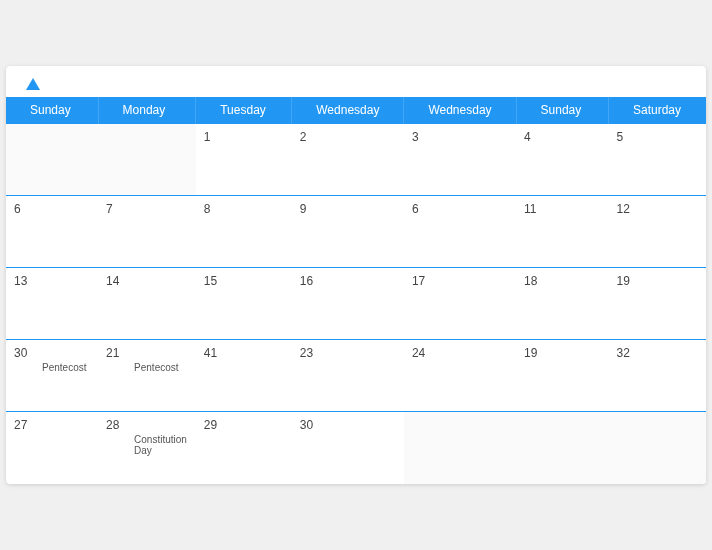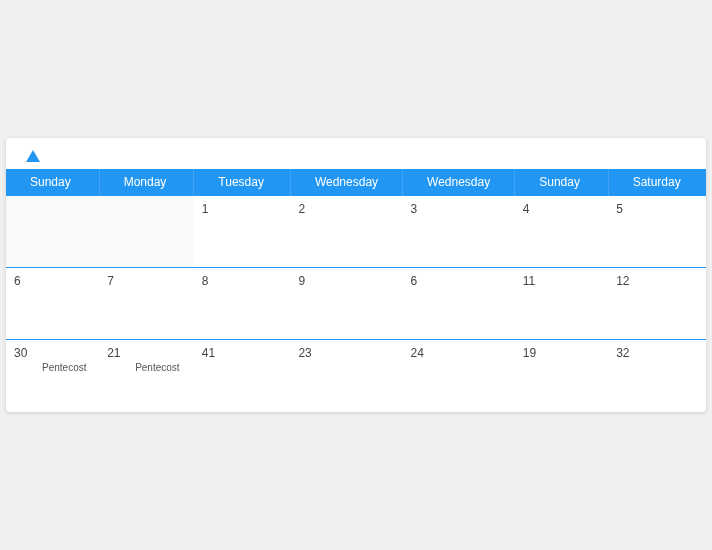--- a/index.html
+++ b/index.html
@@ -182,20 +182,43 @@
           </td>
           <td>
             <span class="day-number">11</span>
           </td>
           <td>
             <span class="day-number">12</span>
           </td>
         </tr>
         <tr>
           <td>
+            <span class="day-number">13</span>
+          </td>
+          <td>
+            <span class="day-number">14</span>
+          </td>
+          <td>
+            <span class="day-number">15</span>
+          </td>
+          <td>
+            <span class="day-number">16</span>
+          </td>
+          <td>
+            <span class="day-number">17</span>
+          </td>
+          <td>
+            <span class="day-number">18</span>
+          </td>
+          <td>
+            <span class="day-number">19</span>
+          </td>
+        </tr>
+        <tr>
+          <td>
             <span class="day-number">30</span>
             <span class="holiday-label">Pentecost</span>
           </td>
           <td>
             <span class="day-number">21</span>
             <span class="holiday-label">Pentecost</span>
           </td>
           <td>
             <span class="day-number">41</span>
           </td>
@@ -204,16 +227,34 @@
           </td>
           <td>
             <span class="day-number">24</span>
           </td>
           <td>
             <span class="day-number">19</span>
           </td>
           <td>
             <span class="day-number">32</span>
           </td>
+        </tr>
+        <tr>
+          <td>
+            <span class="day-number">27</span>
+          </td>
+          <td>
+            <span class="day-number">28</span>
+            <span class="holiday-label">Constitution Day</span>
+          </td>
+          <td>
+            <span class="day-number">29</span>
+          </td>
+          <td>
+            <span class="day-number">30</span>
+          </td>
+          <td class="empty-cell"></td>
+          <td class="empty-cell"></td>
+          <td class="empty-cell"></td>
         </tr>
       </tbody>
   </table>
 </div>
 
 </body></html>

